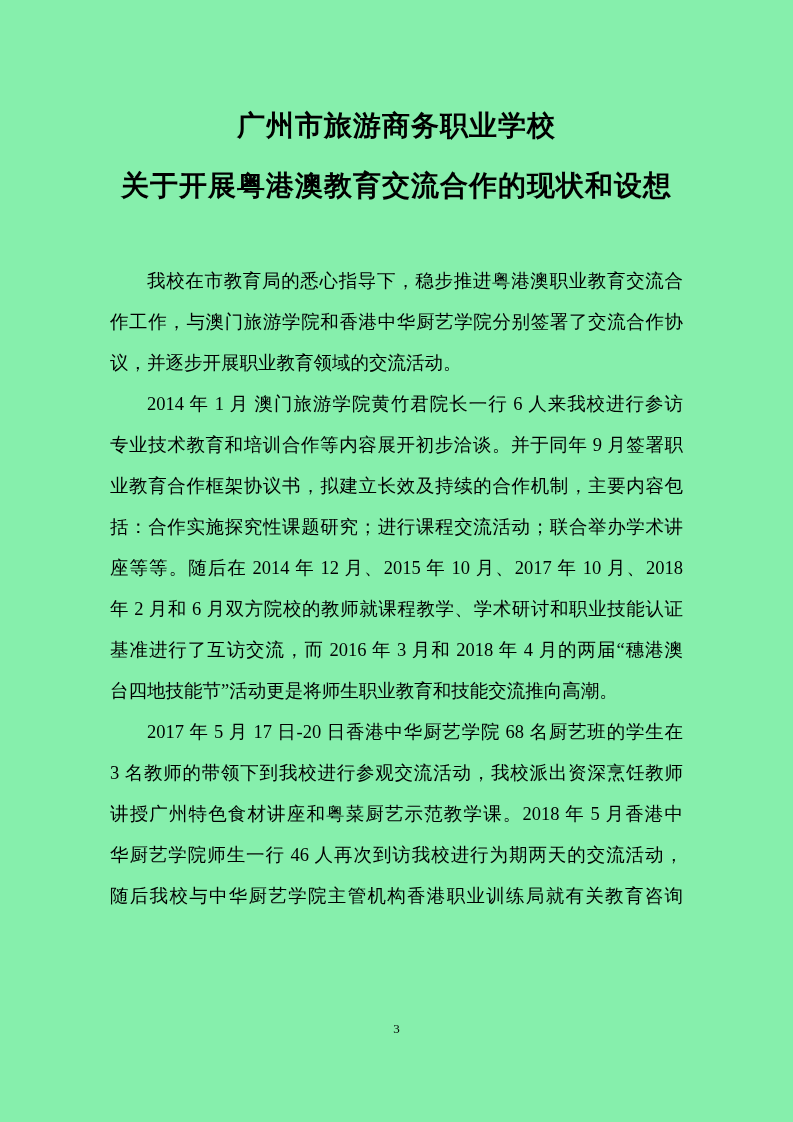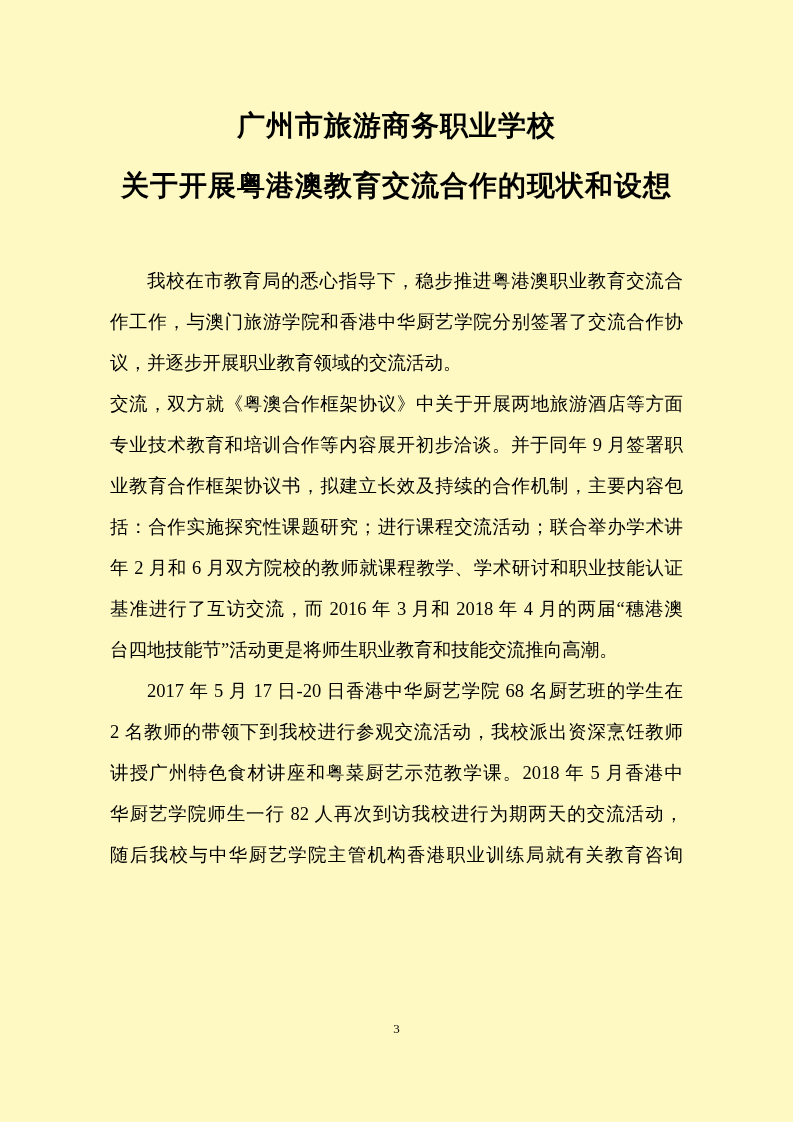--- a/index.html
+++ b/index.html
@@ -5,21 +5,21 @@
   html, body {
     margin: 0;
     padding: 0;
     background: #ffffff;
   }
   .page {
     position: relative;
     width: 793px;
     height: 1122px;
     margin: 0 auto;
-    background: #fef9c3;
+    background: #86efac;
     overflow: hidden;
     font-family: "Liberation Serif", "DejaVu Serif", serif;
     color: #000000;
   }
   .heading-block {
     padding-top: 96px;
     text-align: center;
   }
   .doc-title, .doc-subtitle {
     font-family: "Liberation Sans", "DejaVu Sans", sans-serif;
@@ -73,33 +73,34 @@
     <div class="doc-subtitle">关于开展粤港澳教育交流合作的现状和设想</div>
   </div>
 
   <div class="doc-body">
       <div class="para">
         <div class="ln fill first">我校在市教育局的悉心指导下，稳步推进粤港澳职业教育交流合</div>
         <div class="ln fill">作工作，与澳门旅游学院和香港中华厨艺学院分别签署了交流合作协</div>
         <div class="ln plain">议，并逐步开展职业教育领域的交流活动。</div>
       </div>
       <div class="para">
-        <div class="ln fill">交流，双方就《粤澳合作框架协议》中关于开展两地旅游酒店等方面</div>
+        <div class="ln fill first">2014 年 1 月 澳门旅游学院黄竹君院长一行 6 人来我校进行参访</div>
         <div class="ln fill">专业技术教育和培训合作等内容展开初步洽谈。并于同年 9 月签署职</div>
         <div class="ln fill">业教育合作框架协议书，拟建立长效及持续的合作机制，主要内容包</div>
         <div class="ln fill">括：合作实施探究性课题研究；进行课程交流活动；联合举办学术讲</div>
+        <div class="ln fill">座等等。随后在 2014 年 12 月、2015 年 10 月、2017 年 10 月、2018</div>
         <div class="ln fill">年 2 月和 6 月双方院校的教师就课程教学、学术研讨和职业技能认证</div>
         <div class="ln fill">基准进行了互访交流，而 2016 年 3 月和 2018 年 4 月的两届“穗港澳</div>
         <div class="ln plain">台四地技能节”活动更是将师生职业教育和技能交流推向高潮。</div>
       </div>
       <div class="para">
         <div class="ln fill first">2017 年 5 月 17 日-20 日香港中华厨艺学院 68 名厨艺班的学生在</div>
-        <div class="ln fill">2 名教师的带领下到我校进行参观交流活动，我校派出资深烹饪教师</div>
+        <div class="ln fill">3 名教师的带领下到我校进行参观交流活动，我校派出资深烹饪教师</div>
         <div class="ln fill">讲授广州特色食材讲座和粤菜厨艺示范教学课。2018 年 5 月香港中</div>
-        <div class="ln fill">华厨艺学院师生一行 82 人再次到访我校进行为期两天的交流活动，</div>
+        <div class="ln fill">华厨艺学院师生一行 46 人再次到访我校进行为期两天的交流活动，</div>
         <div class="ln fill">随后我校与中华厨艺学院主管机构香港职业训练局就有关教育咨询</div>
       </div>
     </div>
 
   <div class="page-footer">
     <span>3</span>
   </div>
 </div>
 
 </body></html>

